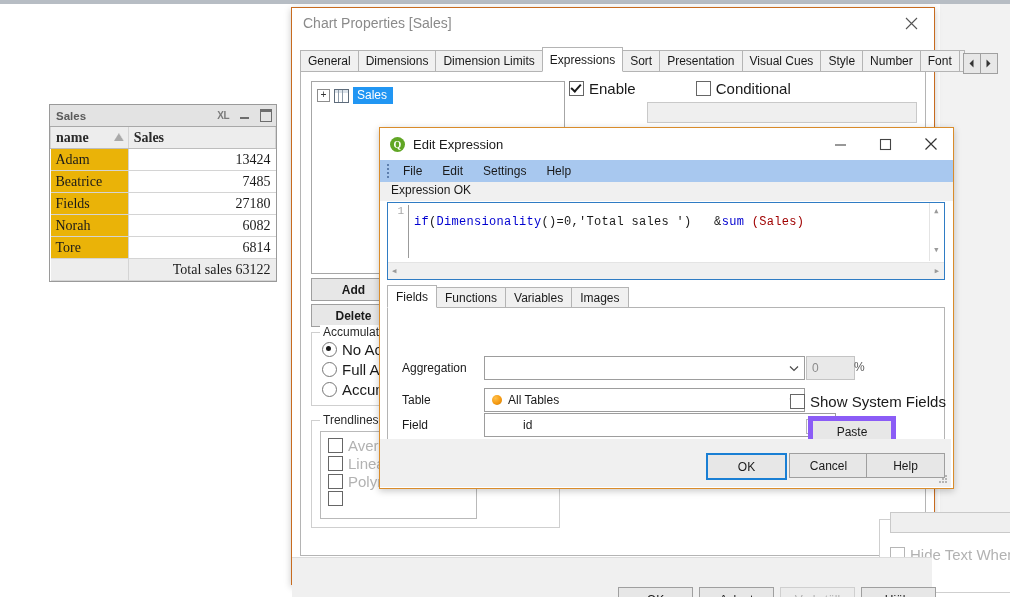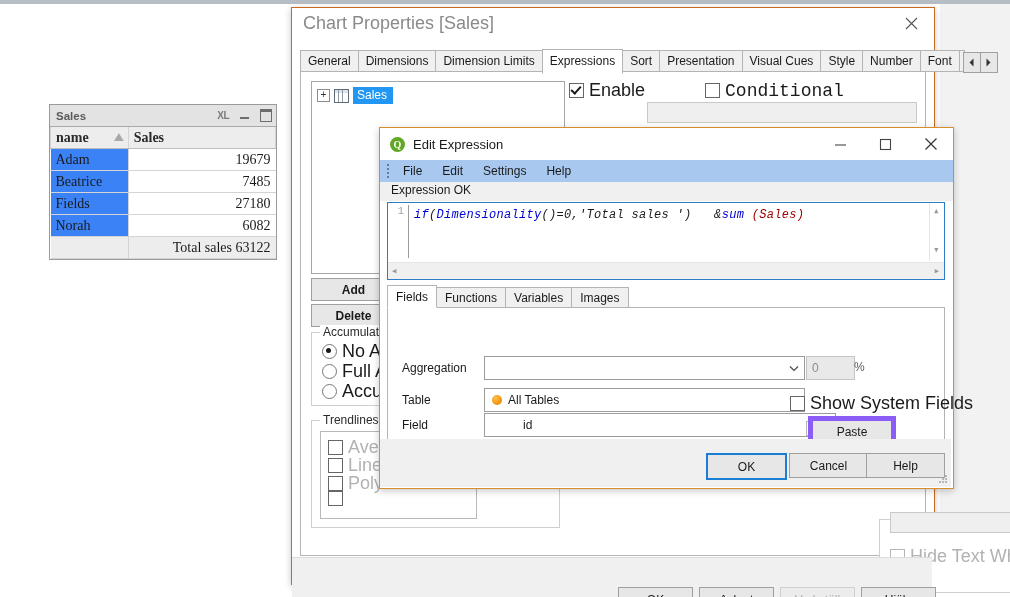--- a/index.html
+++ b/index.html
@@ -125,21 +125,21 @@
     position: absolute;
     left: -4px; top: 2px;
     width: 0; height: 0;
     border-left: 4px solid transparent;
     border-right: 4px solid transparent;
     border-bottom: 6px solid #ededed;
   }
   #sales-table td.cell-name {
     text-align: left;
     border-left: none;
-    background: #3b82f6;
+    background: #eab308;
   }
   #sales-table td.cell-val {
     text-align: right;
     background: #ffffff;
     border-right: none;
   }
   #sales-table tr.total-row td.cell-name { background: #ededed; }
   #sales-table tr.total-row td.cell-val {
     background: #ededed;
     font-weight: normal;
@@ -169,33 +169,33 @@
   }
   .win-btn svg { display: block; }
 
   
   #chart-props {
     left: 291px; top: 7px;
     width: 642px; height: 576px;
     border: 1px solid #c76b1f;
     background: #ffffff;
   }
-  #chart-props .win-title { color: #8a8a8a; font-size: 18px; padding-left: 11px; }
+  #chart-props .win-title { color: #8a8a8a; font-size: 14px; padding-left: 11px; }
   #cp-body {
     position: absolute;
     left: 0; top: 30px; right: 0; bottom: 0;
     background: #ffffff;
   }
   
   #cp-tabs {
     position: absolute;
     left: 8px; top: 12px;
     width: 626px; height: 22px;
     display: flex;
-    align-items: center;
+    align-items: flex-end;
   }
   .cp-tab {
     height: 20px;
     padding: 0 7px;
     background: #f0f0f0;
     border: 1px solid #b4b4b4;
     border-bottom: 1px solid #b4b4b4;
     margin-right: -1px;
     display: flex; align-items: center;
     font-size: 12px;
@@ -300,21 +300,21 @@
     background: #ffffff;
     padding: 0 3px;
     font-size: 12px;
     color: #2a2a2a;
   }
   #gb-accum { left: 10px; top: 260px; width: 247px; height: 72px; }
   #gb-trend { left: 10px; top: 348px; width: 247px; height: 106px; }
   .radio-row, .check-row {
     position: absolute;
     display: flex; align-items: center; gap: 5px;
-    font-size: 18px;
+    font-size: 15px;
     white-space: nowrap;
   }
   .radio {
     width: 13px; height: 13px;
     border-radius: 50%;
     border: 1px solid #777;
     background: #fff;
     position: relative;
     flex: none;
   }
@@ -477,24 +477,23 @@
     font-size: 11px;
   }
   #ee-caret {
     position: absolute;
     left: 20px; top: 2px;
     width: 1px; height: 53px;
     background: #9b9b9b;
   }
   #ee-code {
     position: absolute;
-    left: 26px; top: 5px;
+    left: 26px; top: 12px;
     white-space: pre;
     letter-spacing: 0.3px;
-    font-style: italic;
   }
   .tok-kw   { color: #0000d0; }
   .tok-plain{ color: #1a1a1a; }
   .tok-str  { color: #1a1a1a; }
   .tok-fld  { color: #a00000; }
   #ee-vscroll {
     position: absolute;
     right: 0; top: 0;
     width: 14px; height: 58px;
     background: #ffffff;
@@ -644,33 +643,37 @@
           <span class="sort-tri">
               <span class="sort-tri-inner"></span>
             </span>
         </th>
         <th class="col-val">Sales</th>
       </tr>
     </thead>
     <tbody>
       <tr>
         <td class="cell-name">Adam</td>
-        <td class="cell-val">19679</td>
+        <td class="cell-val">13424</td>
       </tr>
       <tr>
         <td class="cell-name">Beatrice</td>
         <td class="cell-val">7485</td>
       </tr>
       <tr>
         <td class="cell-name">Fields</td>
         <td class="cell-val">27180</td>
       </tr>
       <tr>
         <td class="cell-name">Norah</td>
         <td class="cell-val">6082</td>
+      </tr>
+      <tr>
+        <td class="cell-name">Tore</td>
+        <td class="cell-val">6814</td>
       </tr>
       <tr class="total-row">
         <td class="cell-name"></td>
         <td class="cell-val">Total sales 63122</td>
       </tr>
     </tbody>
   </table>
 </div>
 
 <div class="win" id="chart-props">
@@ -765,21 +768,21 @@
         </div>
       </div>
 
       <div id="cp-right">
         <div id="row-enable">
           <span class="check-row" style="position:static;">
             <span class="chk on"></span>
             <span>Enable</span>
           </span>
           <span class="sp"></span>
-          <span class="check-row" style="position:static;font-family:Liberation Mono, monospace;">
+          <span class="check-row" style="position:static;">
             <span class="chk"></span>
             <span>Conditional</span>
           </span>
         </div>
         <div id="cond-input"></div>
         <div id="label-text">Label</div>
       </div>
 
       <div id="img-missing-box">
         <div id="img-field"></div>

